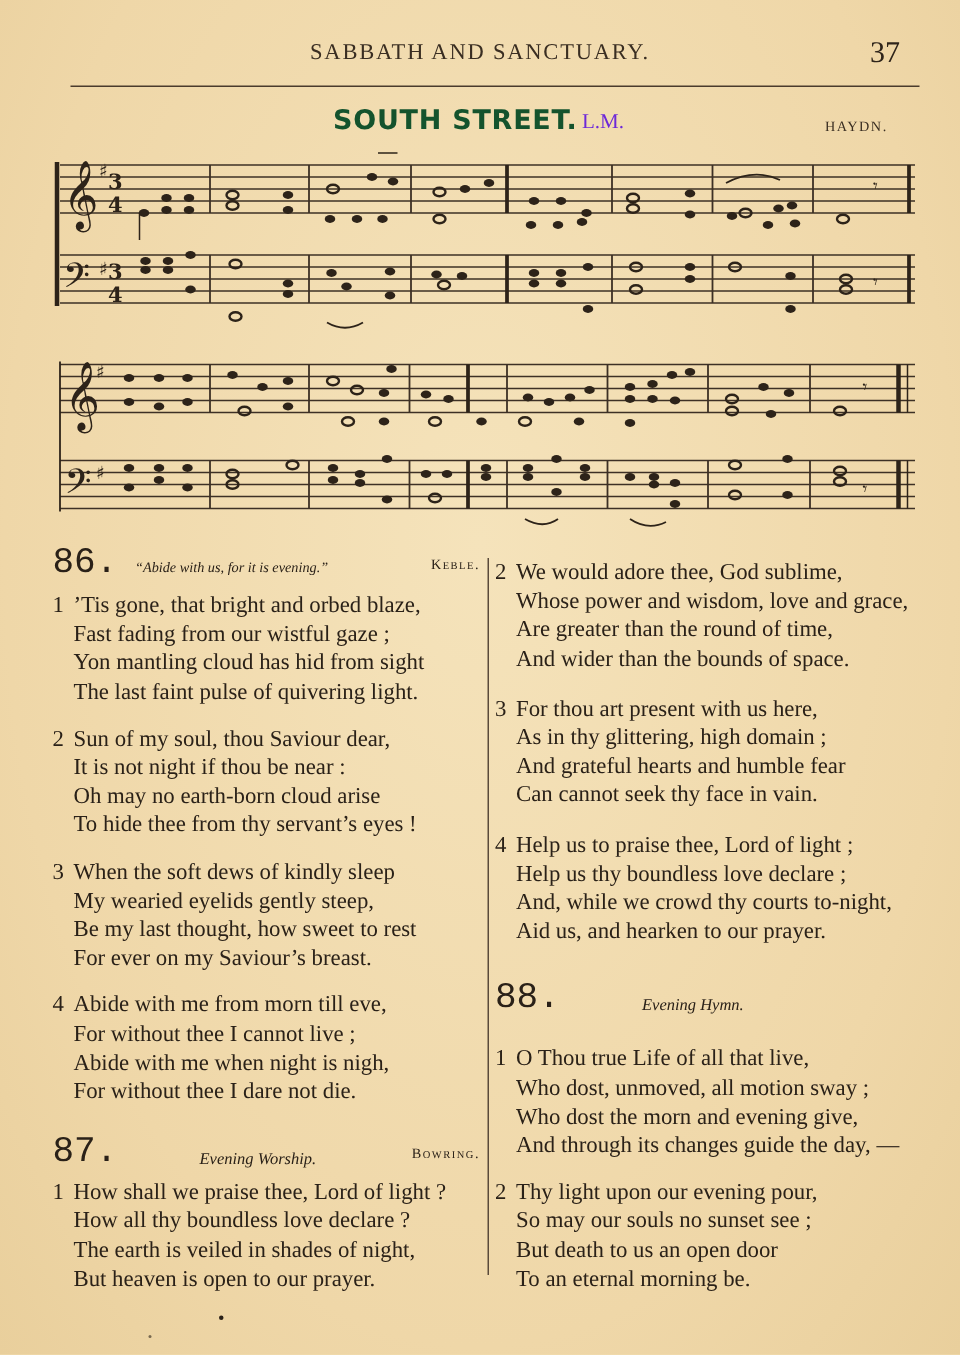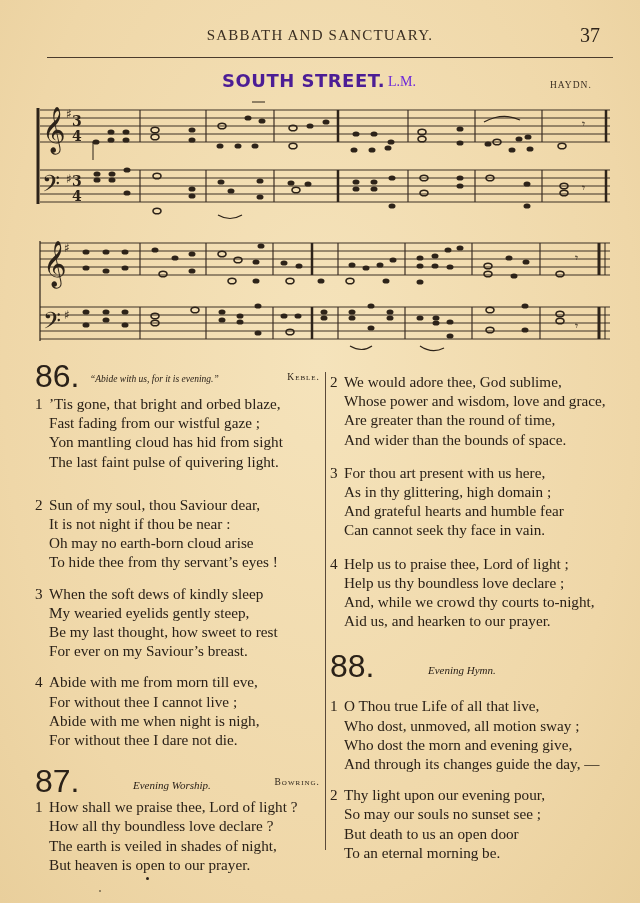--- a/index.html
+++ b/index.html
@@ -16,36 +16,36 @@
     left: 0; width: 640px; top: 27px; text-align: center;
     font-family: "Liberation Serif", serif; font-size: 15px; letter-spacing: 1.2px;
     color: #3a2e22;
   }
   #page-number {
     right: 40px; top: 24px; font-family: "Liberation Serif", serif; font-size: 20px; color: #2e241a;
   }
   #head-rule { left: 47px; top: 57px; width: 566px; height: 0; border-top: 1.5px solid #4a3b2c; }
   #tune-title {
     left: 222px; top: 70px; font-family: "DejaVu Sans", sans-serif; font-weight: bold;
-    font-size: 18px; letter-spacing: 0.5px; color: #4c1d95;
+    font-size: 18px; letter-spacing: 0.5px; color: #14532d;
   }
   #tune-meter { left: 388px; top: 74px; font-family: "Liberation Serif", serif; font-size: 14px; color: #6d28d9; }
   #composer { left: 550px; top: 80px; font-family: "Liberation Serif", serif; font-size: 9.5px; letter-spacing: 1px; color: #3a2e22; }
 
   svg.score { position: absolute; left: 0; }
   .staffline { stroke: #3d3025; stroke-width: 1; }
   .bar { stroke: #3d3025; stroke-width: 1.2; }
   .note { fill: #2d2319; }
   .hnote { fill: none; stroke: #2d2319; stroke-width: 1.6; }
   .stem { stroke: #2d2319; stroke-width: 1; }
   .slur { fill: none; stroke: #2d2319; stroke-width: 1.2; }
   .clef { font-family: "DejaVu Serif", serif; fill: #2d2319; }
 
   .col { position: absolute; font-family: "Liberation Serif", serif; color: #2a2118; }
-  .hymn-num { font-size: 32px; line-height: 24px; font-family: Liberation Sans, sans-serif; }
+  .hymn-num { font-size: 24px; line-height: 24px; font-family: Liberation Mono, monospace; }
   .hymn-sub { font-style: italic; font-size: 9.5px; }
   .hymn-author { font-size: 9.5px; letter-spacing: 1px; font-variant: small-caps; }
   .verse { font-size: 15.2px; line-height: 19.2px; margin: 0; }
   .verse .ln { display: block; white-space: nowrap; padding-left: 14px; }
   .verse .ln.first { padding-left: 0; }
   .verse .vn { display: inline-block; width: 14px; }
   .hdr-row { position: relative; height: 24px; }
 
   #col-divider { left: 325px; top: 372px; width: 0; height: 478px; border-left: 1px solid #5a4a3a; }
   .speck { position: absolute; width: 3px; height: 3px; border-radius: 50%; background: #2a2118; }
@@ -323,21 +323,21 @@
     <span class="hymn-num" style="position:absolute; left:0; top:2px;">86.</span>
     <span class="hymn-sub" style="position:absolute; left:55px; top:12px;">“Abide with us, for it is evening.”</span>
     <span class="hymn-author" style="position:absolute; right:0; top:10px;">Keble.</span>
   </div>
   <p class="verse" style="margin-top:8px;">
     <span class="ln first"><span class="vn">1</span><span>’Tis gone, that bright and orbed blaze,</span></span>
     <span class="ln">Fast fading from our wistful gaze ;</span>
     <span class="ln">Yon mantling cloud has hid from sight</span>
     <span class="ln">The last faint pulse of quivering light.</span>
   </p>
-  <p class="verse" style="margin-top:24px;font-family:Liberation Serif, serif;">
+  <p class="verse" style="margin-top:12px;font-family:Liberation Serif, serif;">
     <span class="ln first"><span class="vn">2</span><span>Sun of my soul, thou Saviour dear,</span></span>
     <span class="ln">It is not night if thou be near :</span>
     <span class="ln">Oh may no earth-born cloud arise</span>
     <span class="ln">To hide thee from thy servant’s eyes !</span>
   </p>
   <p class="verse" style="margin-top:12px;">
     <span class="ln first"><span class="vn">3</span><span>When the soft dews of kindly sleep</span></span>
     <span class="ln">My wearied eyelids gently steep,</span>
     <span class="ln">Be my last thought, how sweet to rest</span>
     <span class="ln">For ever on my Saviour’s breast.</span>

